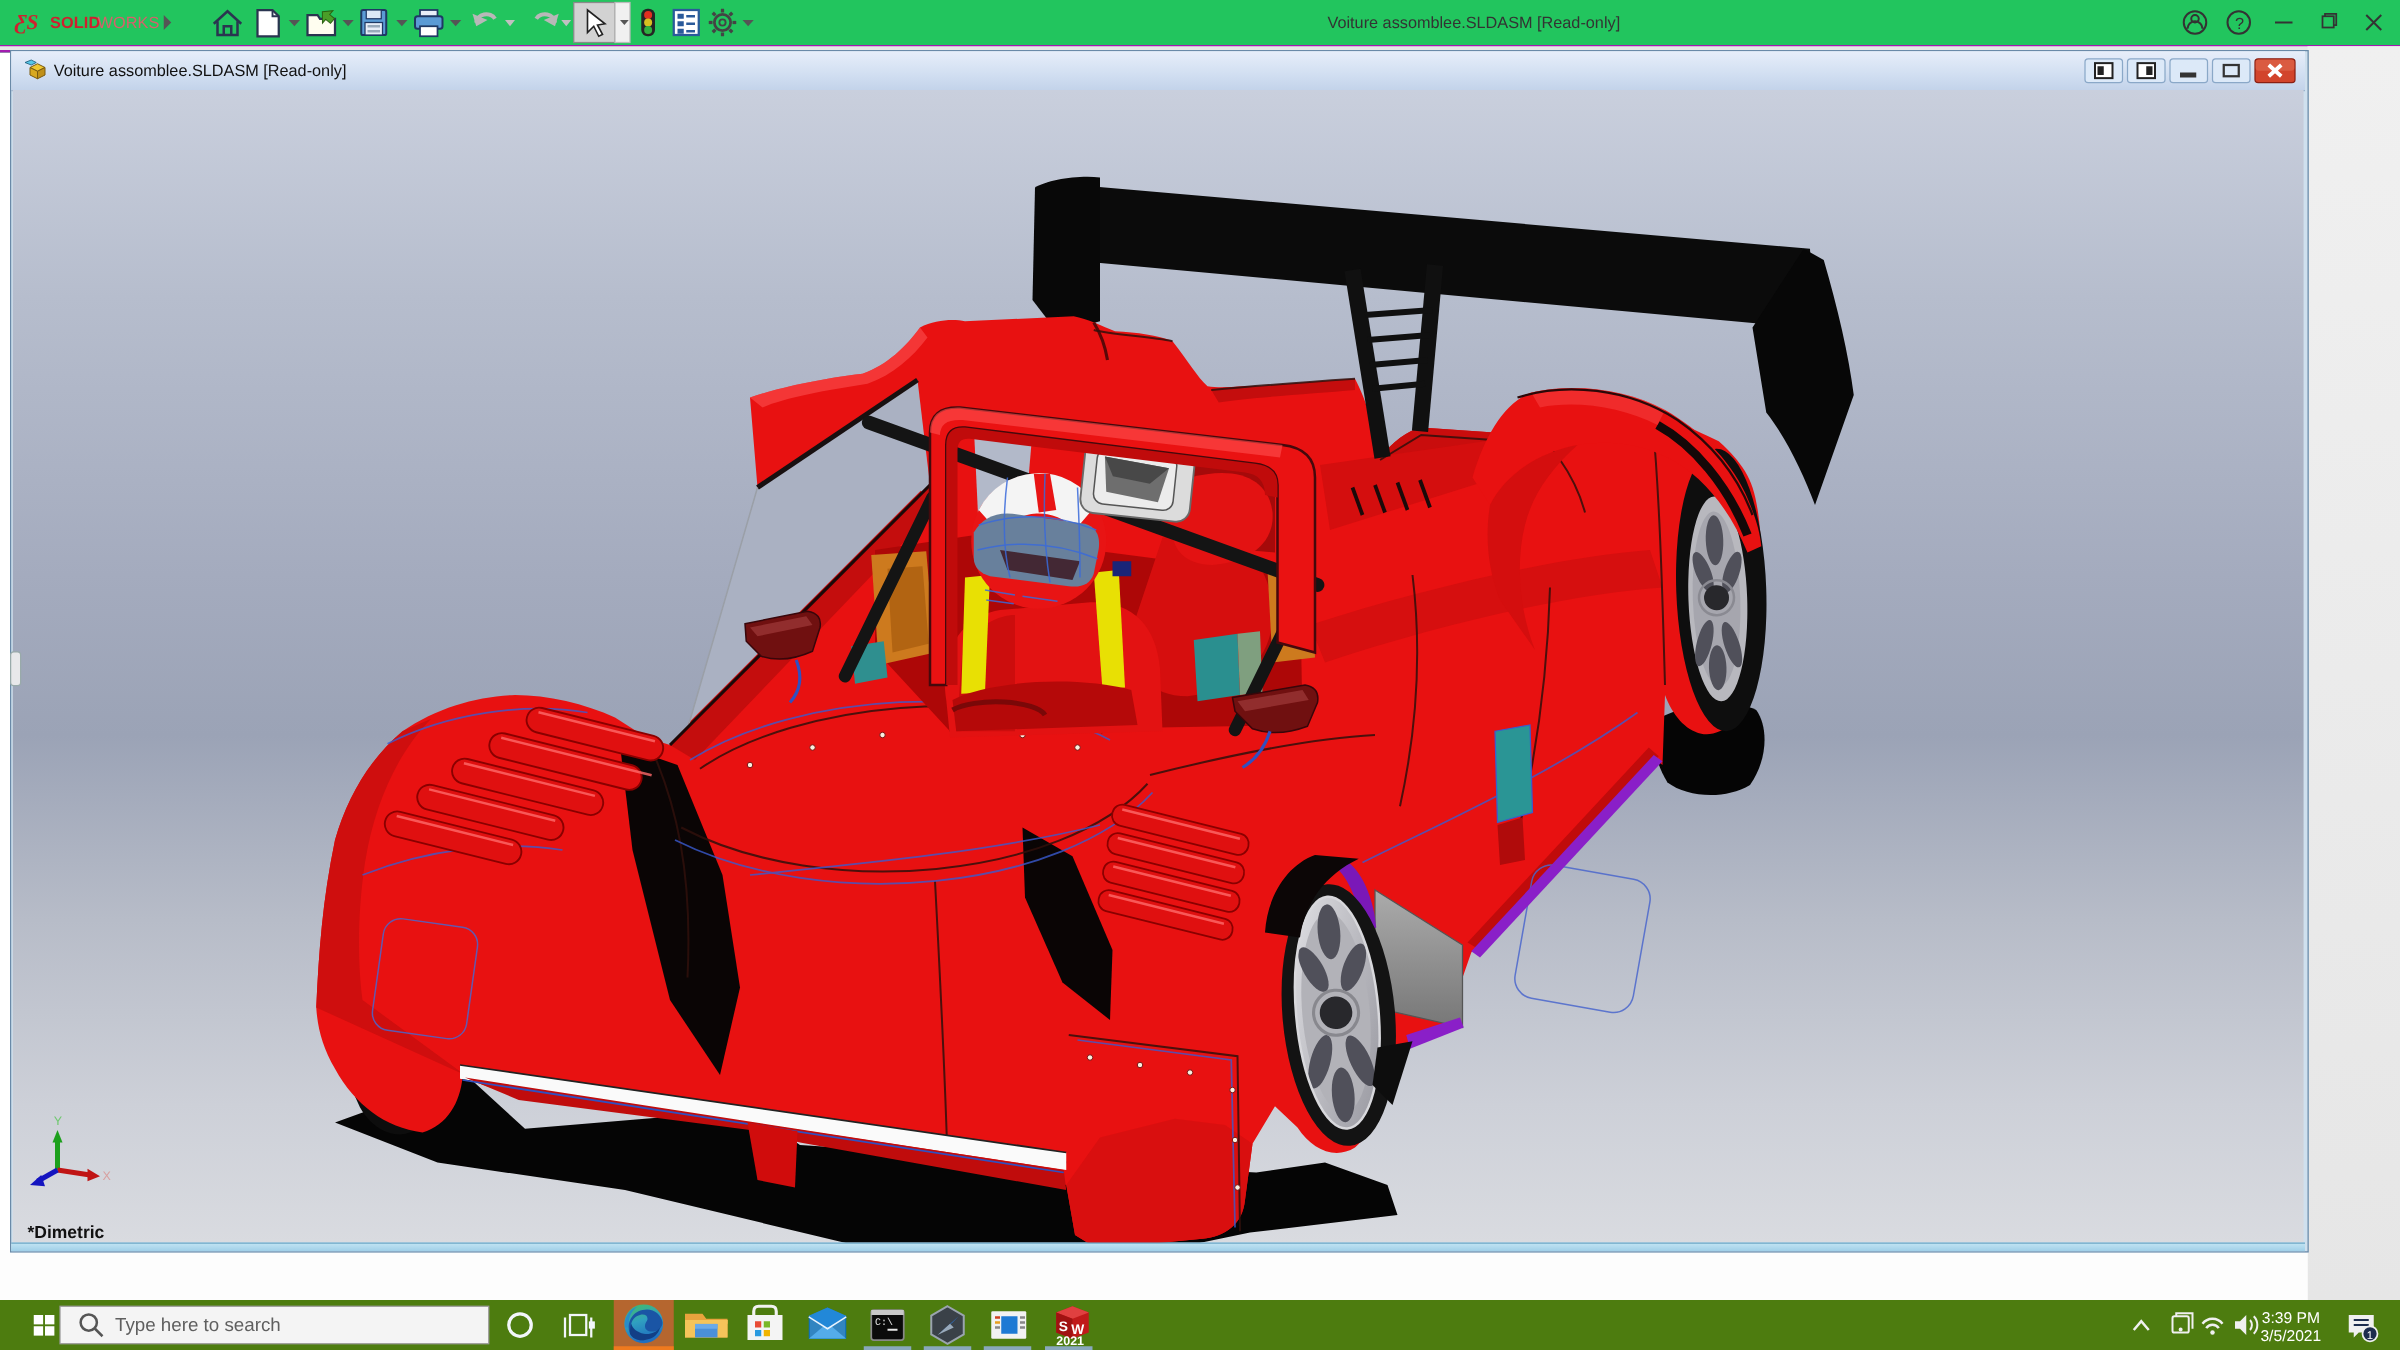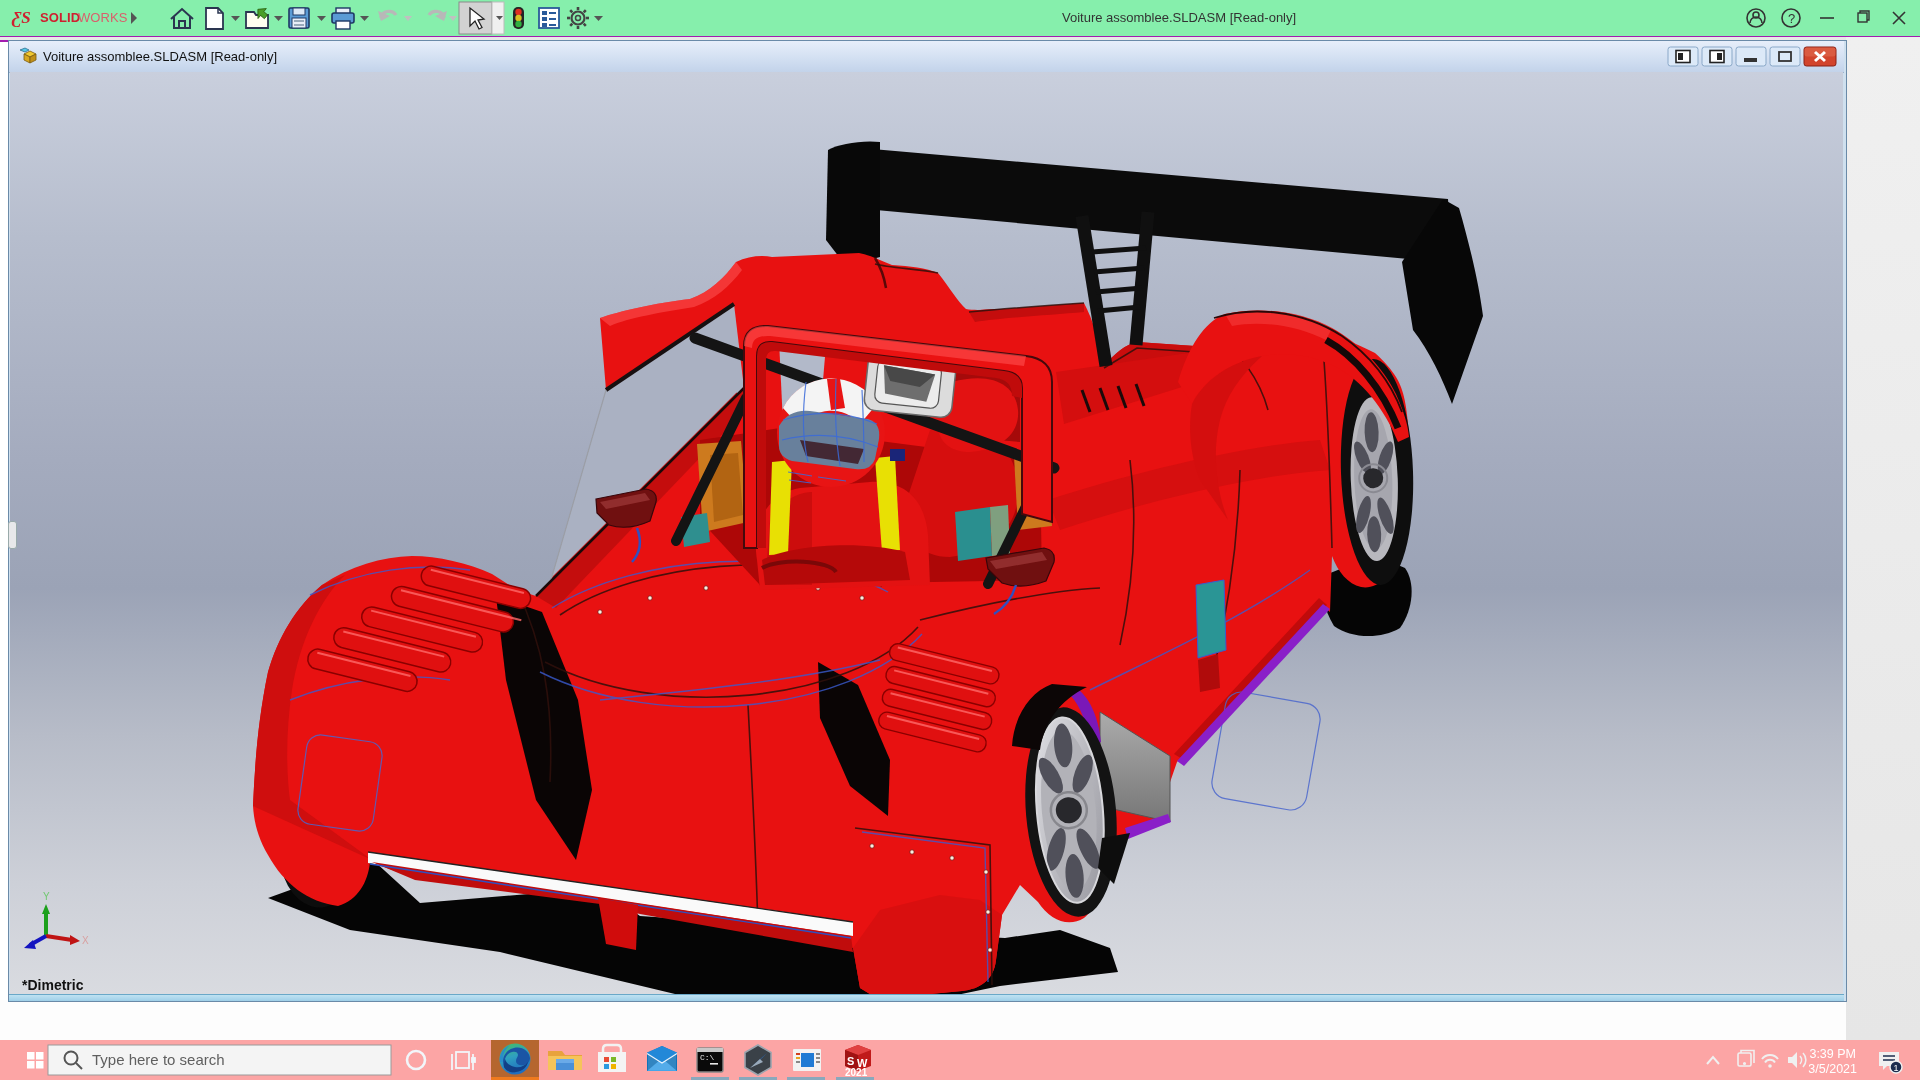--- a/index.html
+++ b/index.html
@@ -1,25 +1,25 @@
 <!DOCTYPE html>
 <html><head>
 <meta charset="utf-8">
 <style>
 html,body{margin:0;padding:0;width:1920px;height:1080px;overflow:hidden;font-family:"Liberation Sans",sans-serif;background:#ffffff}
-#titlebar{position:absolute;left:0;top:0;width:1920px;height:36px;background:#86efac;border-bottom:6px solid #a21caf}
+#titlebar{position:absolute;left:0;top:0;width:1920px;height:36px;background:#22c55e;border-bottom:6px solid #a21caf}
 #apptitle{position:absolute;left:1062px;top:10px;font-size:13px;color:#333}
 #stripRight{position:absolute;left:1846px;top:37px;width:74px;height:1003px;background:linear-gradient(#f0f0f0,#e6e6e6)}
 #stripBottom{position:absolute;left:0;top:1000px;width:1846px;height:40px;background:#fdfdfd}
 #stripTop{position:absolute;left:0;top:37px;width:1920px;height:3px;background:#e8e8e8}
 #docwin{position:absolute;left:8px;top:40px;width:1837px;height:960px;border:1px solid #6a8aa8;background:#cfe0ee}
 #docbar{position:absolute;left:0;top:0;width:1835px;height:31px;background:linear-gradient(#e7eefa,#d3e0f2 55%,#c3d3ea);border-bottom:1px solid #9ab2cc}
 #docbar .txt{position:absolute;left:34px;top:8px;font-size:13px;color:#111}
 #viewport{position:absolute;left:1px;top:31px;width:1833px;height:922px}
-#taskbar{position:absolute;left:0;top:1040px;width:1920px;height:40px;background:#fca5a5}
+#taskbar{position:absolute;left:0;top:1040px;width:1920px;height:40px;background:#4d7c0f}
 </style>
 </head>
 <body>
 <div id="titlebar">
 <svg width="1920" height="36" viewBox="0 0 1920 36">
 
   <g fill="#cf202f">
     <text x="12" y="23" font-size="17" font-style="italic" font-weight="bold" font-family="Liberation Serif,serif">ƸS</text>
     <text x="40" y="22" font-size="13" font-weight="bold" letter-spacing="0.1">SOLID</text>
     <text x="78" y="22" font-size="13" font-weight="400" letter-spacing="0.1" fill="#d8606c">WORKS</text>

